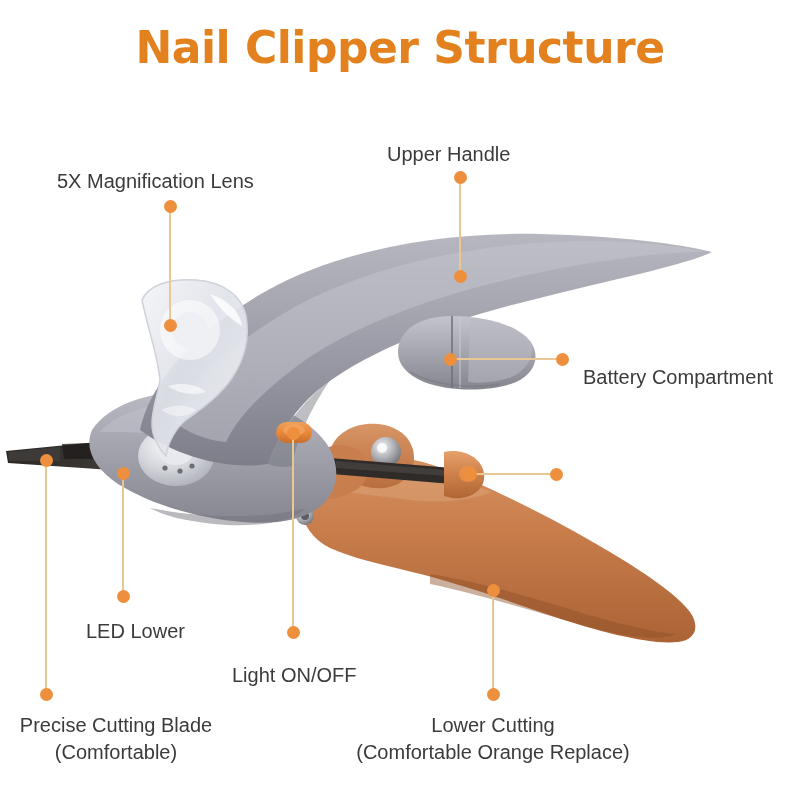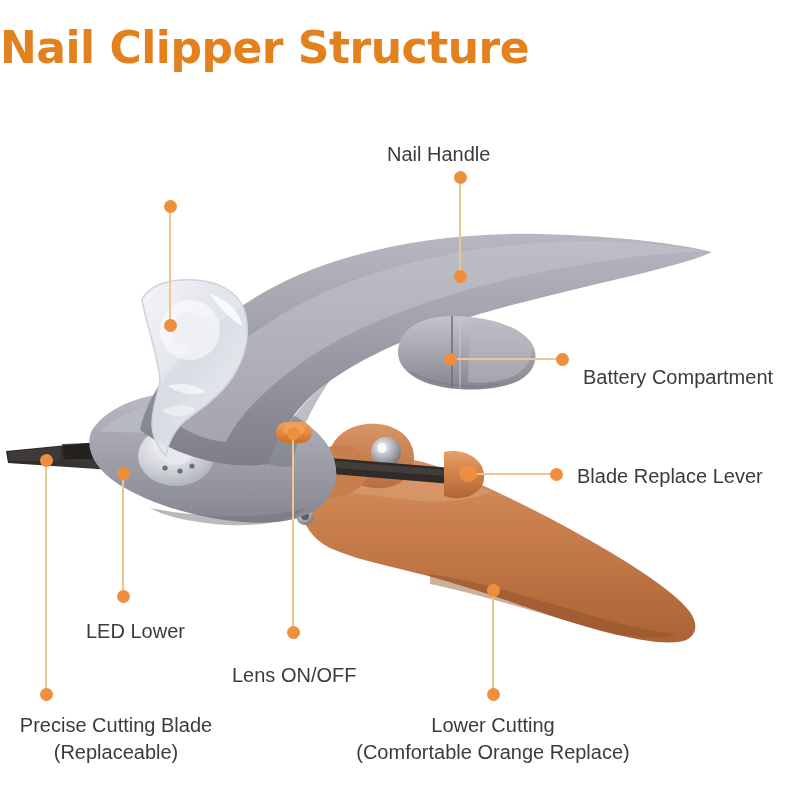--- a/index.html
+++ b/index.html
@@ -15,20 +15,21 @@
     overflow: hidden;
     font-family: "Liberation Sans", sans-serif;
   }
 
   
   #title {
     position: absolute;
     left: 0;
     top: 22px;
     width: 800px;
+    text-align: center;
     font-family: "DejaVu Sans", sans-serif;
     font-size: 44px;
     font-weight: bold;
     letter-spacing: -0.5px;
     color: #E2811E;
     white-space: nowrap;
   }
 
   
   .label {
@@ -275,62 +276,62 @@
 
     <g>
       <rect x="276" y="422" width="36" height="21" rx="10.5" fill="url(#gBtn)"></rect>
       <ellipse cx="294" cy="430" rx="11" ry="6" fill="#f4a45f" opacity="0.8"></ellipse>
     </g>
   </svg>
 
   <div class="leader-v" style="left:169px; top:206px; height:120px;"></div>
   <div class="dot" style="left:164px; top:200px;"></div>
   <div class="dot" style="left:164px; top:319px;"></div>
+  <div class="label" style="left:57px; top:168px;">
+    <div>5X Magnification Lens</div>
+  </div>
 
   <div class="leader-v" style="left:459px; top:177px; height:100px;"></div>
   <div class="dot" style="left:454px; top:171px;"></div>
   <div class="dot" style="left:454px; top:270px;"></div>
   <div class="label" style="left:387px; top:141px;">
-    <div>Nail Handle</div>
+    <div>Upper Handle</div>
   </div>
 
   <div class="leader-h" style="left:450px; top:358px; width:112px;"></div>
   <div class="dot" style="left:444px; top:353px;"></div>
   <div class="dot" style="left:556px; top:353px;"></div>
   <div class="label" style="left:583px; top:364px;">
     <div>Battery Compartment</div>
   </div>
 
   <div class="leader-h" style="left:470px; top:473px; width:86px;"></div>
   <div class="dot" style="left:464px; top:468px;"></div>
   <div class="dot" style="left:550px; top:468px;"></div>
-  <div class="label" style="left:577px; top:463px;">
-    <div>Blade Replace Lever</div>
-  </div>
 
   <div class="leader-v" style="left:122px; top:473px; height:123px;"></div>
   <div class="dot" style="left:117px; top:467px;"></div>
   <div class="dot" style="left:117px; top:590px;"></div>
   <div class="label" style="left:86px; top:618px;">
     <div>LED Lower</div>
   </div>
 
   <div class="leader-v" style="left:292px; top:433px; height:199px;"></div>
   <div class="dot" style="left:287px; top:427px;"></div>
   <div class="dot" style="left:287px; top:626px;"></div>
   <div class="label" style="left:232px; top:662px;">
-    <div>Lens ON/OFF</div>
+    <div>Light ON/OFF</div>
   </div>
 
   <div class="leader-v" style="left:45px; top:460px; height:234px;"></div>
   <div class="dot" style="left:40px; top:454px;"></div>
   <div class="dot" style="left:40px; top:688px;"></div>
   <div class="label center" style="left:0px; top:712px; width:232px;">
     <div>Precise Cutting Blade</div>
-    <div>(Replaceable)</div>
+    <div>(Comfortable)</div>
   </div>
 
   <div class="leader-v" style="left:492px; top:590px; height:104px;"></div>
   <div class="dot" style="left:487px; top:584px;"></div>
   <div class="dot" style="left:487px; top:688px;"></div>
   <div class="label center" style="left:320px; top:712px; width:346px;">
     <div>Lower Cutting</div>
     <div>(Comfortable Orange Replace)</div>
   </div>
 

